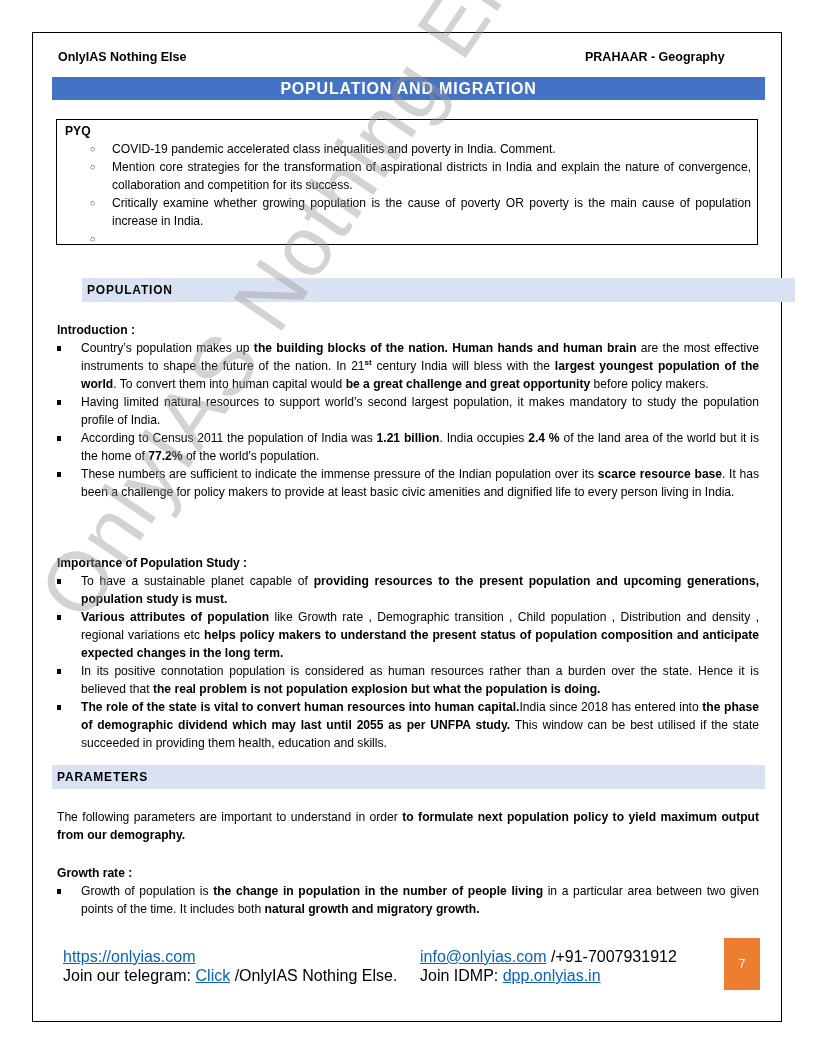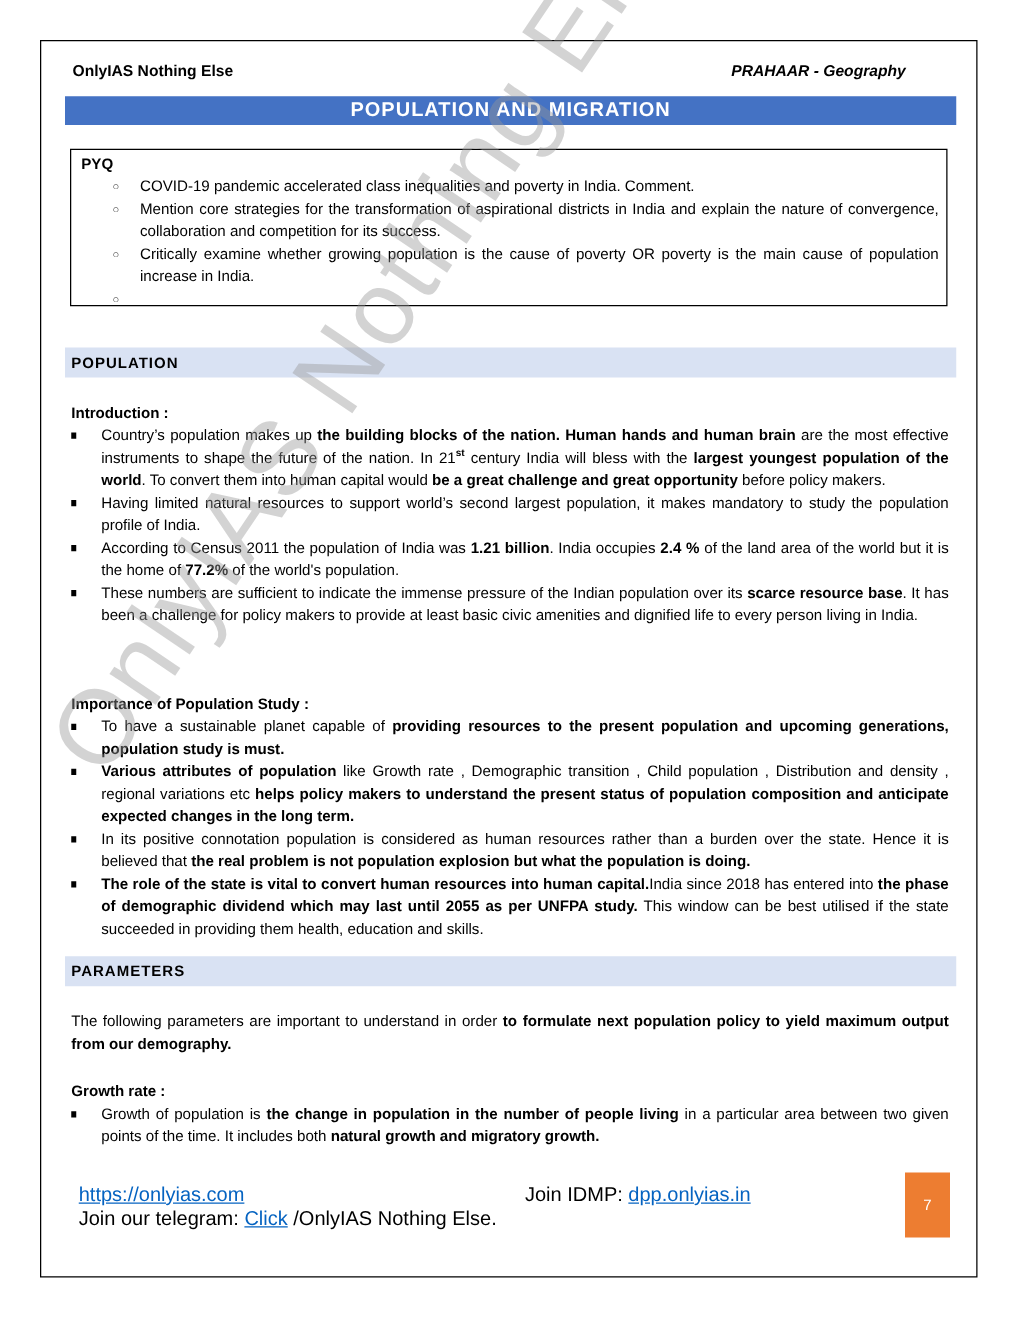--- a/index.html
+++ b/index.html
@@ -5,21 +5,21 @@
   html, body { margin: 0; padding: 0; background: #ffffff; }
   body { width: 816px; height: 1056px; position: relative; overflow: hidden;
          font-family: "Liberation Sans", sans-serif; color: #000; }
   .page-border { position: absolute; left: 32px; top: 32px; width: 750px; height: 990px;
                  border: 1.5px solid #000; box-sizing: border-box; }
   .watermark { position: absolute; left: 60px; top: 560px; transform: rotate(-56deg);
                transform-origin: left center; font-size: 84px; color: rgba(150,150,150,0.42);
                white-space: nowrap; font-family: "Liberation Sans", sans-serif; letter-spacing: 2px;
                pointer-events: none; z-index: 5; font-weight: normal; }
   .hdr-left { position: absolute; left: 58px; top: 50px; font-size: 12.5px; font-weight: bold; }
-  .hdr-right { position: absolute; left: 585px; top: 50px; font-size: 12.5px; font-weight: bold; font-style: italic; }
+  .hdr-right { position: absolute; left: 585px; top: 50px; font-size: 12.5px; font-weight: bold; }
   .banner { position: absolute; left: 52px; top: 77px; width: 713px; height: 23px; background: #4472C4;
             color: #fff; font-weight: bold; font-size: 16px; text-align: center; line-height: 23px; letter-spacing: 0.8px; }
   .pyq { position: absolute; left: 56px; top: 119px; width: 702px; height: 126px; border: 1px solid #000;
          box-sizing: border-box; font-size: 12.1px; line-height: 18px; }
   .pyq-title { position: absolute; left: 8px; top: 2px; font-weight: bold; }
   .pyq-list { position: absolute; left: 0; top: 20px; width: 100%; margin: 0; padding: 0; list-style: none; }
   .pyq-list li { position: relative; padding-left: 55px; padding-right: 6px; text-align: justify; }
   .pyq-bullet { position: absolute; left: 33px; top: 0; font-size: 9px; color: #333; }
   .sec { position: absolute; left: 52px; width: 713px; height: 24px; background: #D9E2F3; font-weight: bold;
          font-size: 12px; line-height: 24px; letter-spacing: 0.8px; box-sizing: border-box; padding-left: 5px; }
@@ -49,21 +49,21 @@
 <div class="pyq">
   <div class="pyq-title">PYQ</div>
   <ul class="pyq-list">
     <li><span class="pyq-bullet">○</span><span>COVID-19 pandemic accelerated class inequalities and poverty in India. Comment.</span></li>
     <li><span class="pyq-bullet">○</span><span>Mention core strategies for the transformation of aspirational districts in India and explain the nature of convergence, collaboration and competition for its success.</span></li>
     <li><span class="pyq-bullet">○</span><span>Critically examine whether growing population is the cause of poverty OR poverty is the main cause of population increase in India.</span></li>
     <li><span class="pyq-bullet">○</span></li>
   </ul>
 </div>
 
-<div class="sec" style="top:278px;">POPULATION</div>
+<div class="sec" style="top:278px;margin-left:30px;">POPULATION</div>
 
 <div class="block" style="top:321px;">
   <div class="sub">Introduction :</div>
   <ul class="bl">
     <li><span class="sq"></span><span>Country’s population makes up </span><b>the building blocks of the nation. Human hands and human brain</b><span> are the most effective instruments to shape the future of the nation. In 21</span><sup>st</sup><span> century India will bless with the </span><b>largest youngest population of the world</b><span>. To convert them into human capital would </span><b>be a great challenge and great opportunity</b><span> before policy makers.</span></li>
     <li><span class="sq"></span><span>Having limited natural resources to support world’s second largest population, it makes mandatory to study the population profile of India.</span></li>
     <li><span class="sq"></span><span>According to Census 2011 the population of India was </span><b>1.21 billion</b><span>. India occupies </span><b>2.4 %</b><span> of the land area of the world but it is the home of </span><b>77.2%</b><span> of the world's population.</span></li>
     <li><span class="sq"></span><span>These numbers are sufficient to indicate the immense pressure of the Indian population over its </span><b>scarce resource base</b><span>. It has been a challenge for policy makers to provide at least basic civic amenities and dignified life to every person living in India.</span></li>
   </ul>
 </div>
@@ -90,18 +90,19 @@
     <li><span class="sq"></span><span>Growth of population is </span><b>the change in population in the number of people living</b><span> in a particular area between two given points of the time. It includes both </span><b>natural growth and migratory growth.</b></li>
   </ul>
 </div>
 
 <div class="footer" style="left:63px; top:947px;">
   <div><a class="lnk">https://onlyias.com</a></div>
   <div><span>Join our telegram: </span><a class="lnk">Click</a><span> /OnlyIAS Nothing Else.</span></div>
 </div>
 
 <div class="footer" style="left:420px; top:947px;">
+  <div><a class="lnk">info@onlyias.com</a><span> /+91-7007931912</span></div>
   <div><span>Join IDMP: </span><a class="lnk">dpp.onlyias.in</a></div>
 </div>
 
 <div class="pnum">7</div>
 
 <div class="watermark">OnlyIAS Nothing Else</div>
 
 </body></html>

